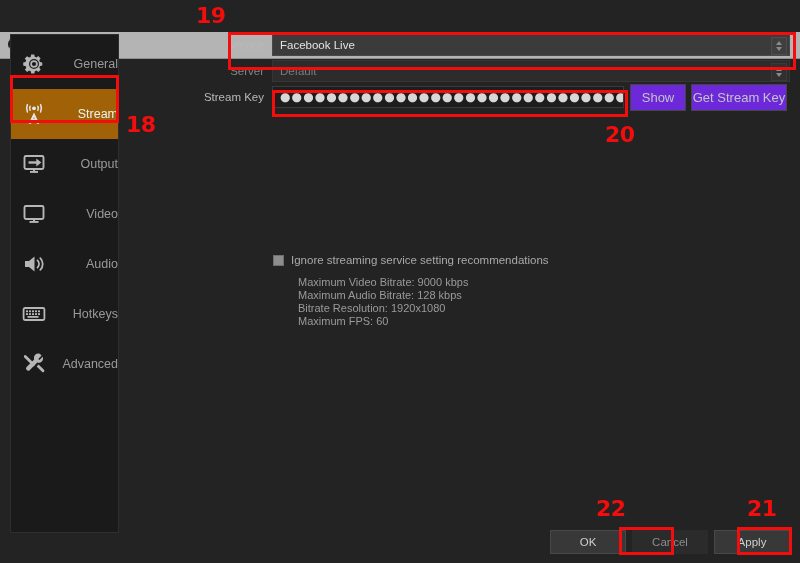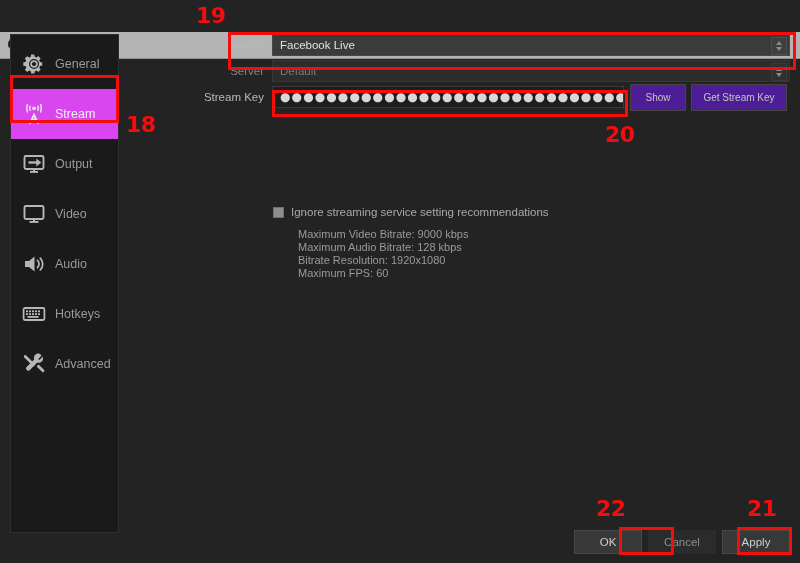--- a/index.html
+++ b/index.html
@@ -65,23 +65,24 @@
     border: 1px solid #2e2e2e;
     padding-top: 4px;
   }
   .nav-item {
     position: relative;
     height: 50px;
     display: flex; align-items: center;
     padding-left: 10px;
     color: #9a9a9a;
     font-size: 12.5px;
+    justify-content: space-between;
   }
   .nav-item.selected {
-    background: #d946ef;
+    background: #a16207;
     color: #f0f0f0;
   }
   .nav-ico {
     width: 26px; height: 26px;
     margin-right: 8px;
     flex: 0 0 26px;
     display: flex; align-items: center; justify-content: center;
   }
   .nav-ico svg { display: block; }
   .nav-label { line-height: 1; }
@@ -149,37 +150,38 @@
     overflow: hidden;
   }
   .keyfield span {
     font-size: 12px; color: #d8d8d8;
     letter-spacing: 1.1px;
     white-space: nowrap;
     font-family: "DejaVu Sans", sans-serif;
   }
   .btn {
     height: 27px;
-    background: #4c1d95;
+    background: #6d28d9;
     border: 1px solid #454545;
     color: #c4c4c4;
-    font-size: 10px;
+    font-size: 13px;
     display: flex; align-items: center; justify-content: center;
   }
   .btn.show { width: 56px; margin-left: 6px; }
   .btn.getkey { width: 96px; margin-left: 5px; }
 
   
   .recblock {
     position: absolute;
     left: 145px; top: 172px;
   }
   .chkrow {
     display: flex; align-items: center;
     margin-bottom: 10px;
+    margin-top: 48px;
   }
   .chkbox {
     width: 11px; height: 11px;
     background: #8d8d8d;
     border: 1px solid #6f6f6f;
     margin-right: 7px;
   }
   .chklabel { font-size: 11.5px; color: #a9a9a9; }
   .infoline {
     font-size: 11px;
@@ -188,21 +190,21 @@
     margin-left: 25px;
   }
 
   
   .footer {
     position: absolute;
     right: 10px; bottom: 9px;
     display: flex; align-items: center;
   }
   .fbtn {
-    height: 24px; width: 68px;
+    height: 24px; width: 76px;
     background: #383838;
     border: 1px solid #484848;
     color: #cfcfcf;
     font-size: 11.5px;
     display: flex; align-items: center; justify-content: center;
     margin-left: 6px;
   }
   .fbtn.cancel {
     background: #2b2b2b;
     border-color: #2b2b2b;

